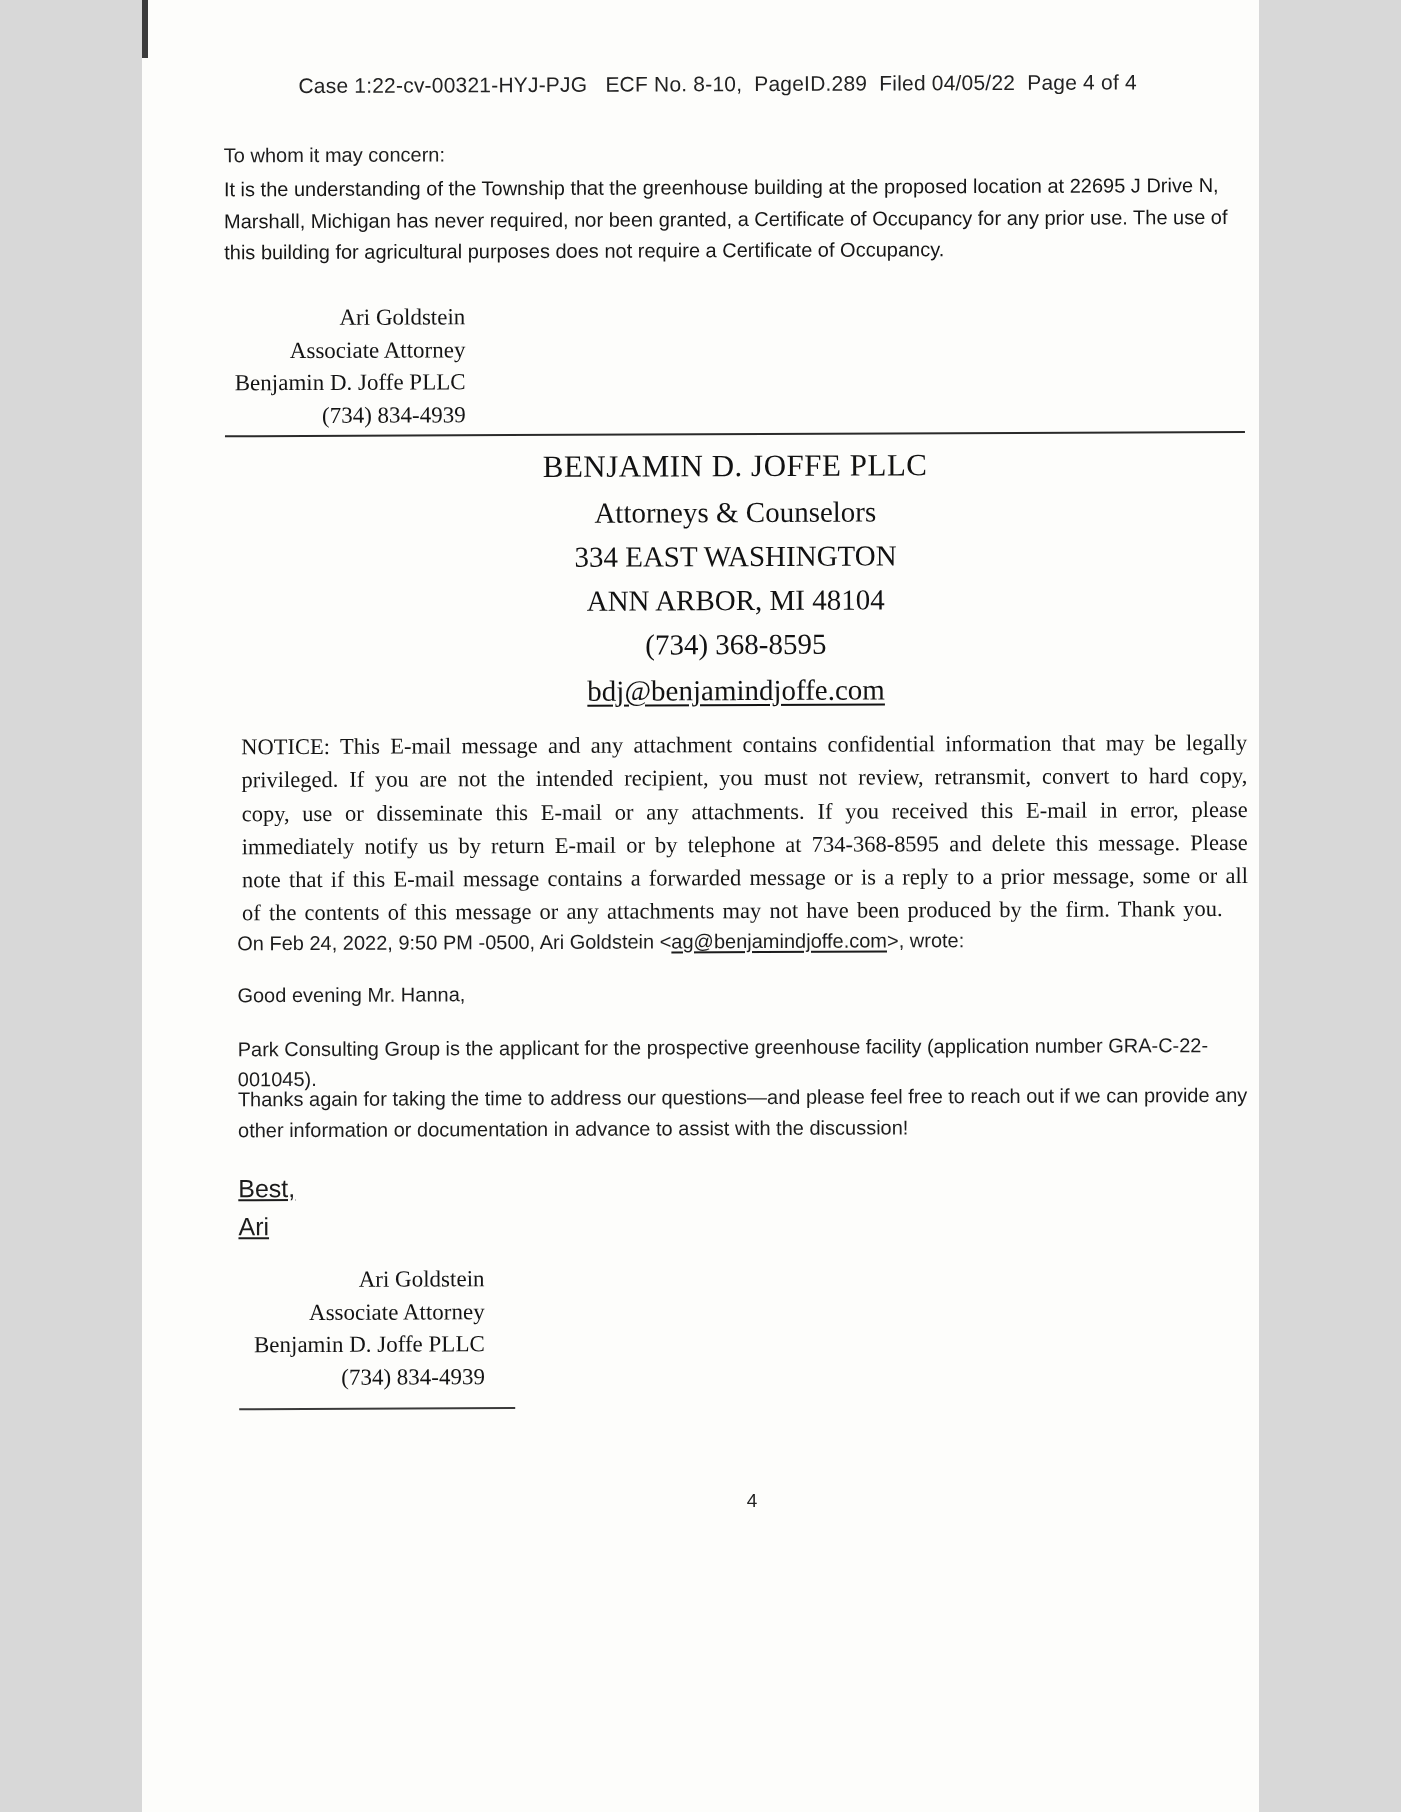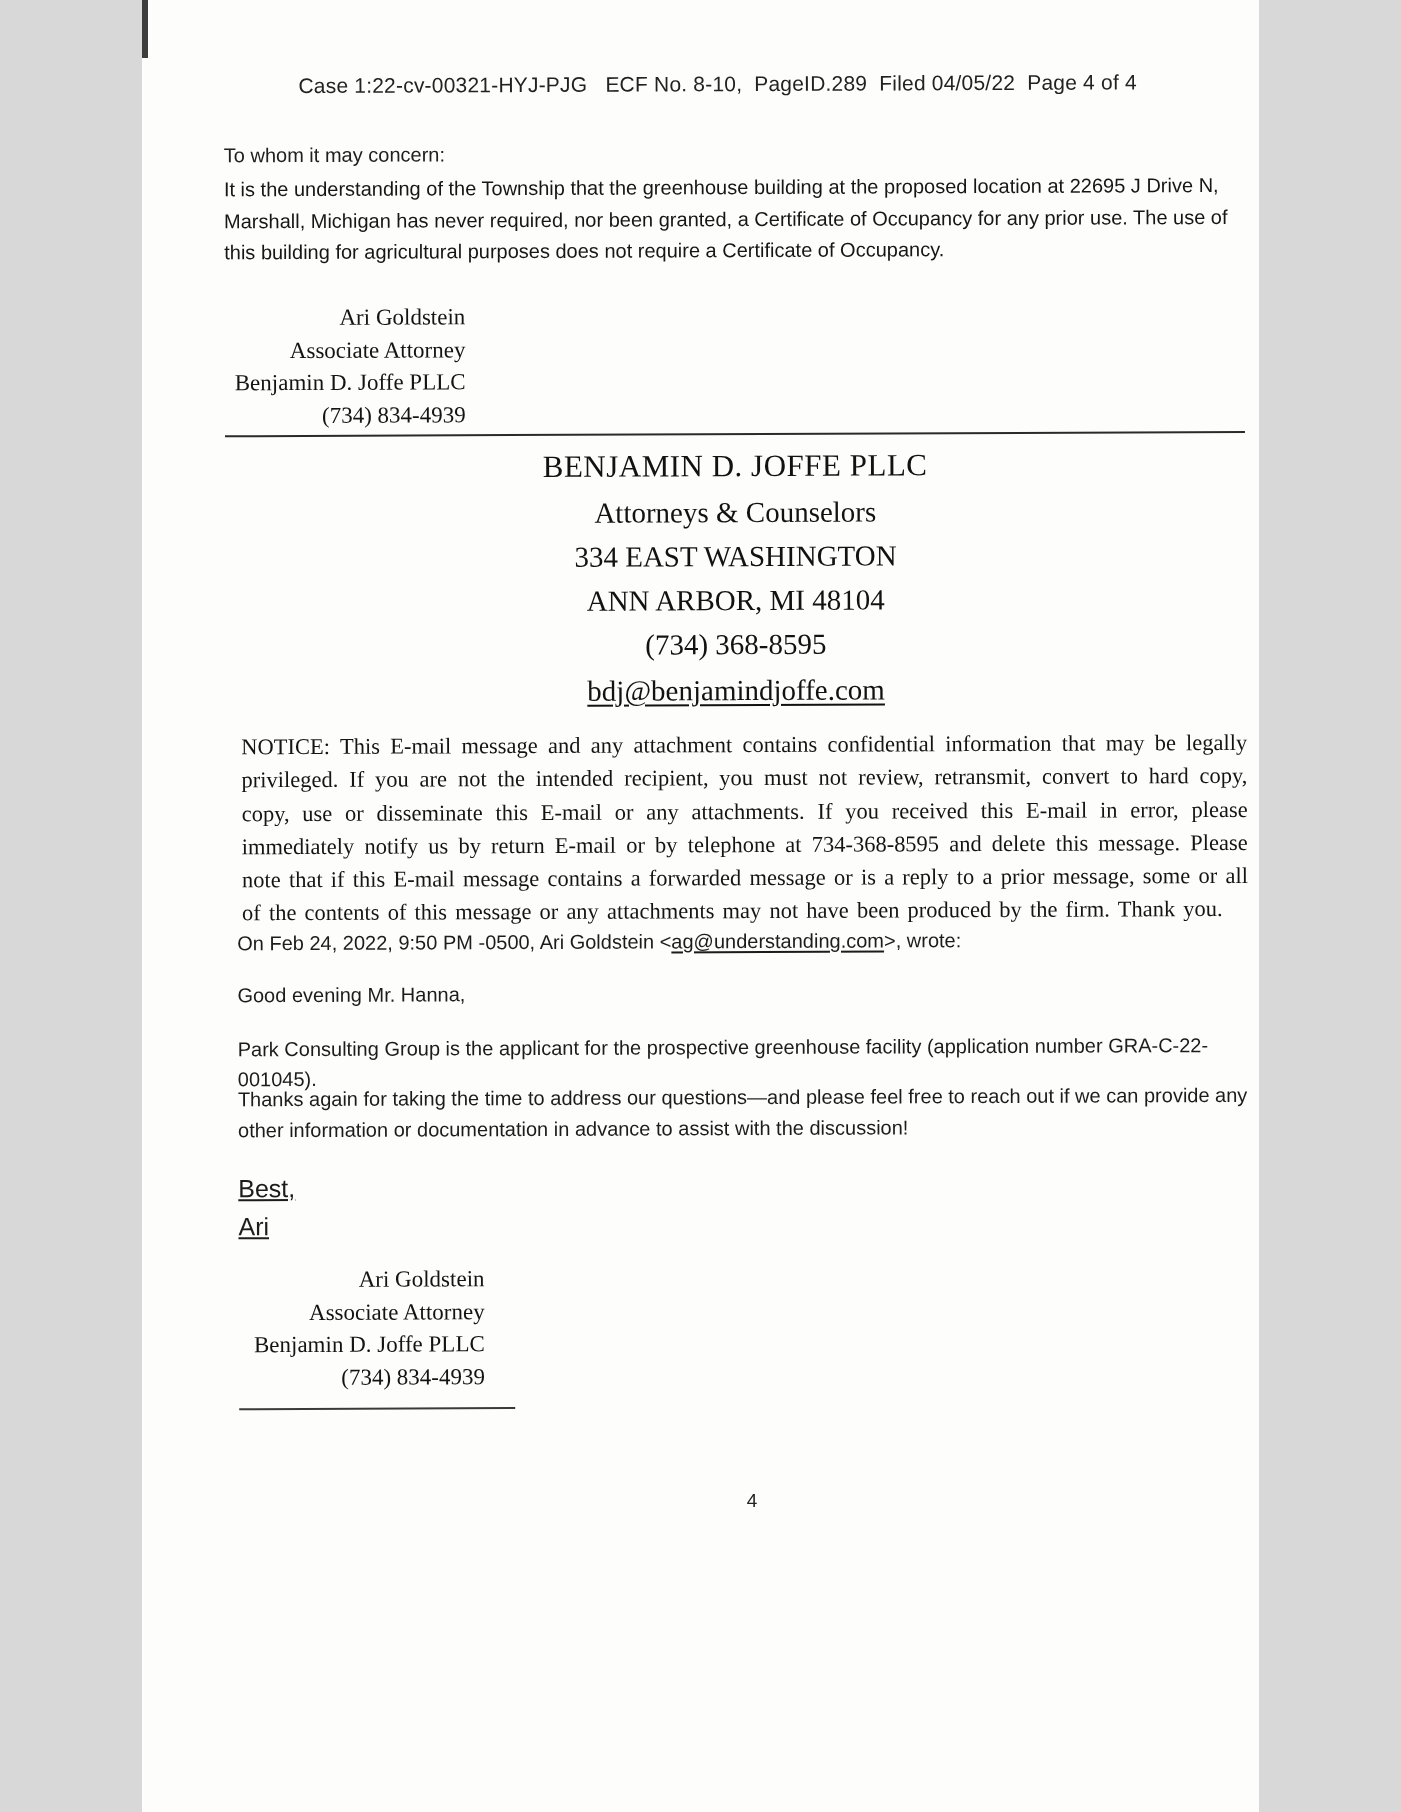--- a/index.html
+++ b/index.html
@@ -143,21 +143,21 @@
       <div class="lh-line">ANN ARBOR, MI 48104</div>
       <div class="lh-line">(734) 368-8595</div>
       <div>
         <span class="lh-email">bdj@benjamindjoffe.com</span>
       </div>
     </div>
 
     <div class="notice">NOTICE: This E-mail message and any attachment contains confidential information that may be legally privileged. If you are not the intended recipient, you must not review, retransmit, convert to hard copy, copy, use or disseminate this E-mail or any attachments. If you received this E-mail in error, please immediately notify us by return E-mail or by telephone at 734-368-8595 and delete this message. Please note that if this E-mail message contains a forwarded message or is a reply to a prior message, some or all of the contents of this message or any attachments may not have been produced by the firm. Thank you.</div>
 
     <div class="reply-line sans">
-      <span>On Feb 24, 2022, 9:50 PM -0500, Ari Goldstein &lt;</span><span class="inline-link">ag@understanding.com</span><span>&gt;, wrote:</span>
+      <span>On Feb 24, 2022, 9:50 PM -0500, Ari Goldstein &lt;</span><span class="inline-link">ag@benjamindjoffe.com</span><span>&gt;, wrote:</span>
     </div>
 
     <div class="greeting sans">Good evening Mr. Hanna,</div>
 
     <div class="email-p1 sans">Park Consulting Group is the applicant for the prospective greenhouse facility (application number GRA-C-22-001045).</div>
 
     <div class="email-p2 sans">Thanks again for taking the time to address our questions—and please feel free to reach out if we can provide any other information or documentation in advance to assist with the discussion!</div>
 
     <div class="closing sans">
       <div>Best,</div>

